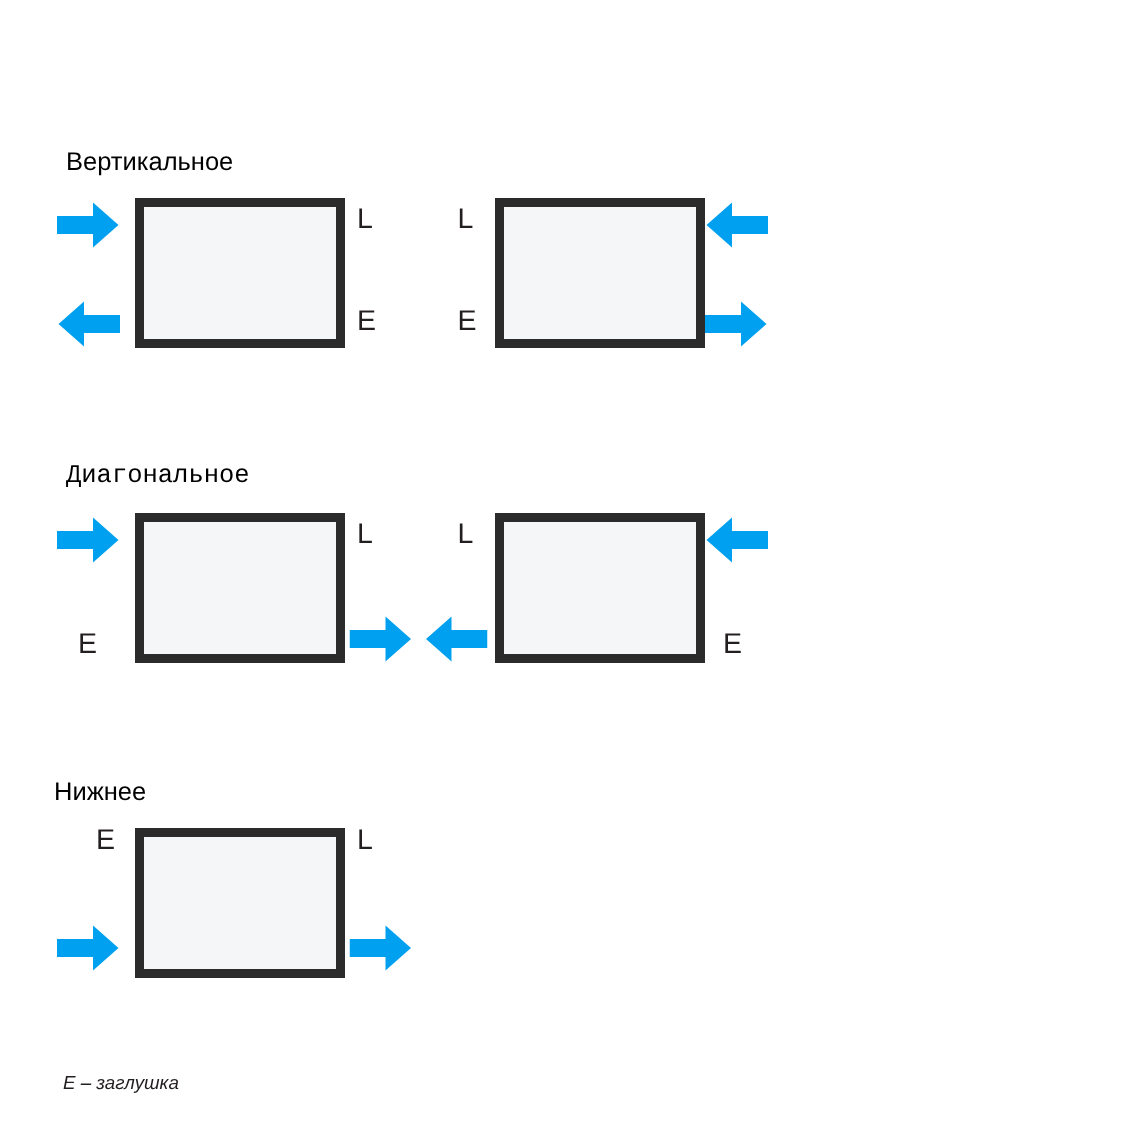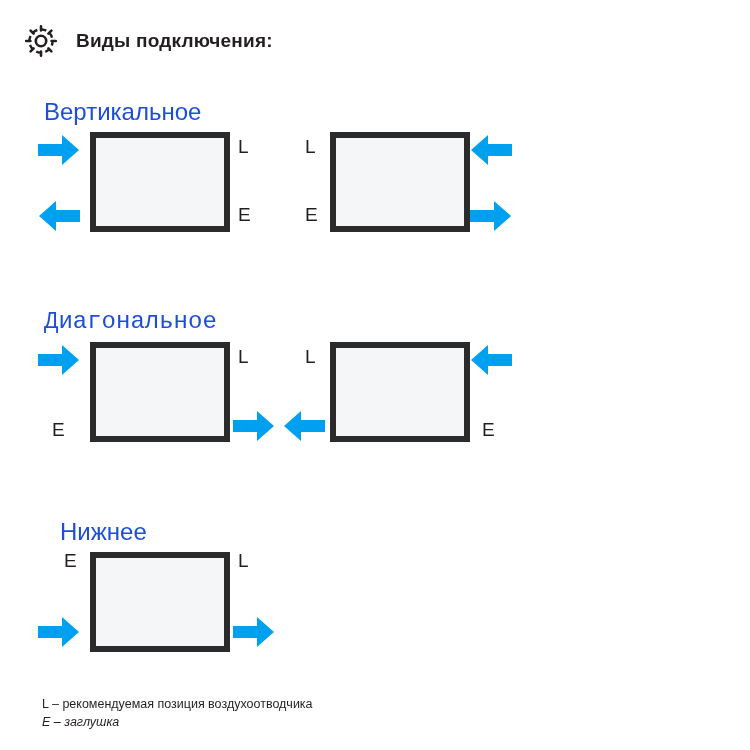--- a/index.html
+++ b/index.html
@@ -39,27 +39,27 @@
     margin-left: 18px;
     font-size: 19px;
     font-weight: bold;
     letter-spacing: 0.2px;
     color: #231f20;
   }
 
   
   .section-title {
     position: absolute;
-    font-size: 24px;
-    color: #1d4ed8;
+    font-size: 17px;
+    color: #000000;
     white-space: nowrap;
   }
   #title-vertical   { left: 44px; top: 98px; }
   #title-diagonal   { left: 44px; top: 308px; font-family: Liberation Mono, monospace; }
-  #title-bottom     { left: 60px; top: 518px; }
+  #title-bottom     { left: 36px; top: 518px; }
 
   
   .radiator {
     position: absolute;
     box-sizing: border-box;
     border: 6px solid #2b2b2b;
     background: #f4f6f7;
   }
   #rad-v1 { left: 90px;  top: 132px; width: 140px; height: 100px; }
   #rad-v2 { left: 330px; top: 132px; width: 140px; height: 100px; }
@@ -118,33 +118,20 @@
     white-space: nowrap;
   }
   #note-1 { top: 697px; }
   #note-2 { top: 715px; font-style: italic; }
 </style>
 </head>
 <body>
 
 <div class="page">
 
-  <div class="header">
-    <span class="gear-icon">
-      <svg viewBox="0 0 34 34" xmlns="http://www.w3.org/2000/svg">
-        <g fill="none" stroke="#231f20" stroke-width="2.6">
-          <circle cx="17" cy="17" r="5.2"></circle>
-          <path d="M17 2.2 v4.2 M17 27.6 v4.2 M2.2 17 h4.2 M27.6 17 h4.2
-                   M6.6 6.6 l3 3 M24.4 24.4 l3 3 M27.4 6.6 l-3 3 M9.6 24.4 l-3 3" stroke-linecap="round"></path>
-          <circle cx="17" cy="17" r="11.6" stroke-width="2.4" stroke-dasharray="4.6 4.6"></circle>
-        </g>
-      </svg>
-    </span>
-    <span class="header-title">Виды подключения:</span>
-  </div>
 
   <div class="section-title" id="title-vertical">Вертикальное</div>
   <div class="section-title" id="title-diagonal">Диагональное</div>
   <div class="section-title" id="title-bottom">Нижнее</div>
 
   <div class="radiator" id="rad-v1"></div>
   <div class="radiator" id="rad-v2"></div>
   <div class="radiator" id="rad-d1"></div>
   <div class="radiator" id="rad-d2"></div>
   <div class="radiator" id="rad-b1"></div>
@@ -208,16 +195,15 @@
   <div class="label" id="lbl-v2-E">E</div>
 
   <div class="label" id="lbl-d1-L">L</div>
   <div class="label" id="lbl-d1-E">E</div>
   <div class="label" id="lbl-d2-L">L</div>
   <div class="label" id="lbl-d2-E">E</div>
 
   <div class="label" id="lbl-b1-E">E</div>
   <div class="label" id="lbl-b1-L">L</div>
 
-  <div class="footnote" id="note-1">L – рекомендуемая позиция воздухоотводчика</div>
   <div class="footnote" id="note-2">E – заглушка</div>
 
 </div>
 
 </body></html>

